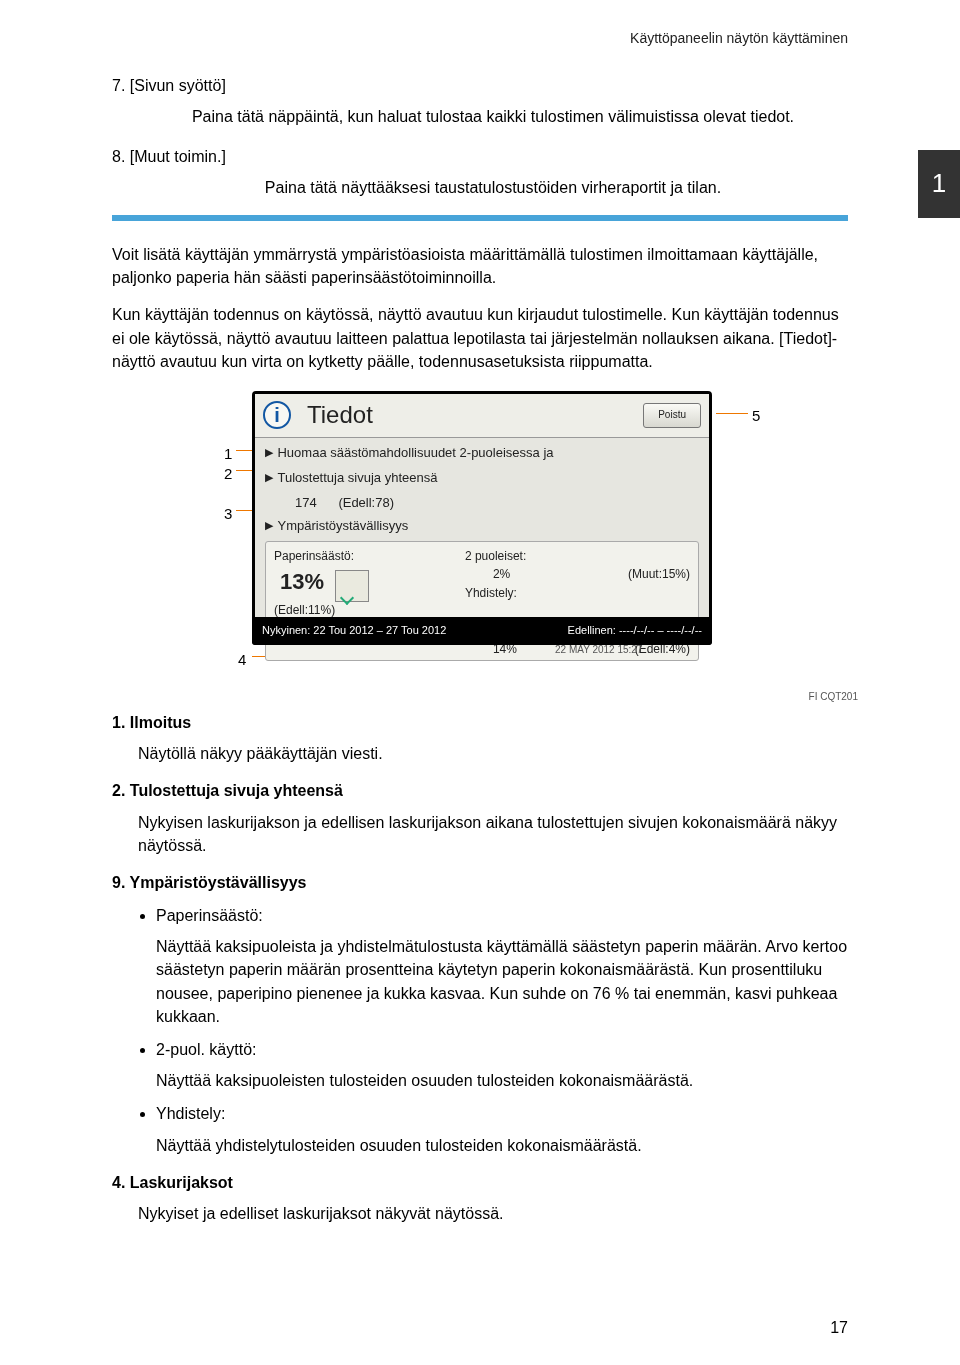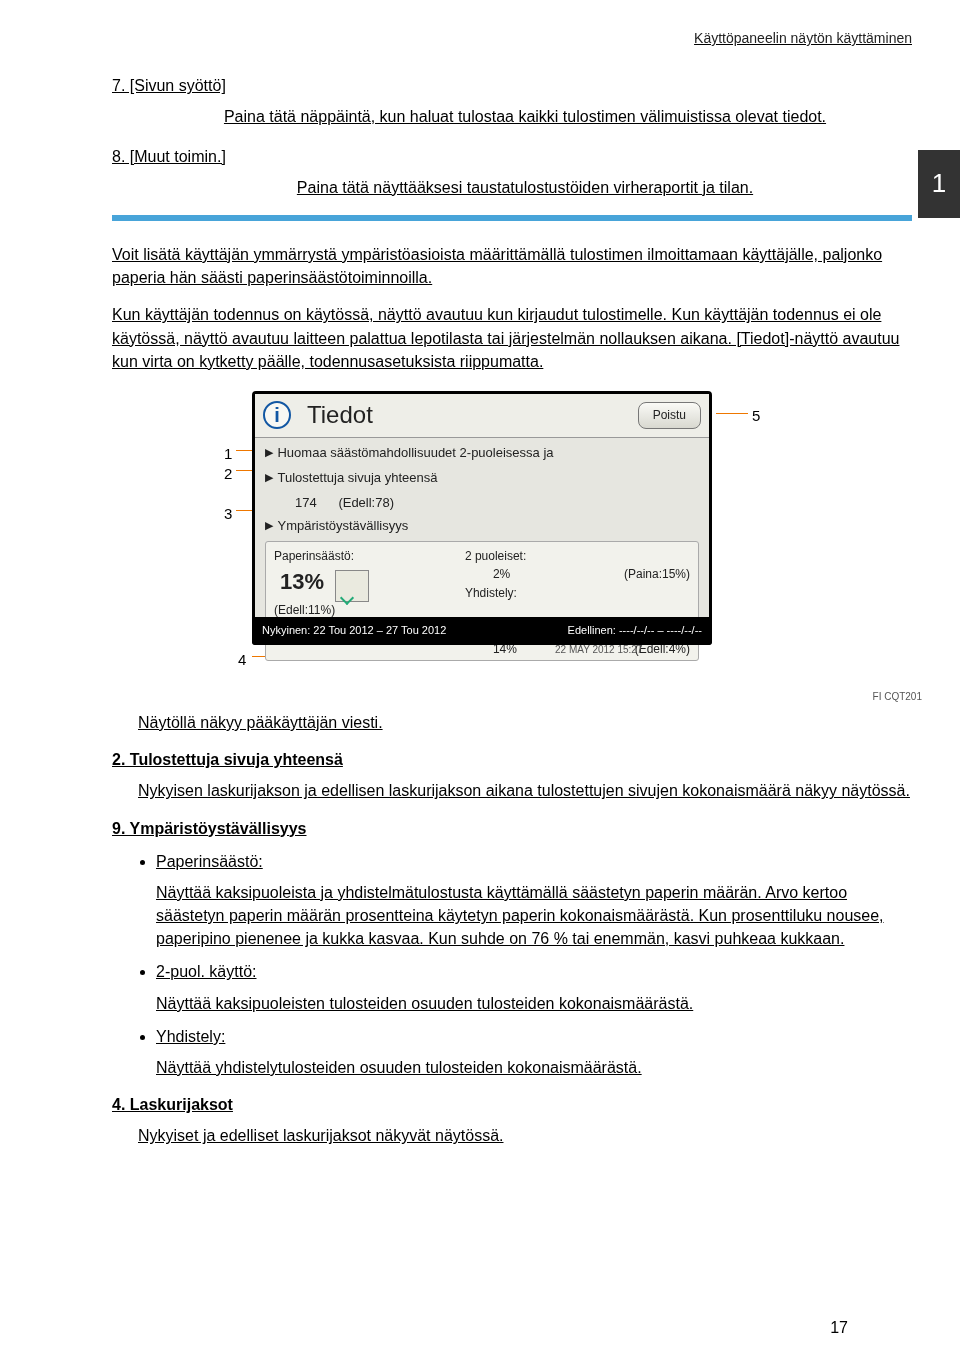--- a/index.html
+++ b/index.html
@@ -9,22 +9,21 @@
     width: 960px;
     height: 1365px;
     background: #fff;
     font-family: Arial, Helvetica, sans-serif;
     color: #000;
     position: relative;
     font-size: 16px;
     line-height: 1.45;
   }
   .page {
-    padding: 28px 48px 30px 112px;
-    text-decoration: underline;
+    padding: 28px 112px 30px 112px;
   }
   .running-head {
     text-align: right;
     font-size: 14px;
     color: #222;
     margin-bottom: 10px;
   }
   .page-tab {
     position: absolute;
     right: 0;
@@ -104,23 +103,23 @@
   }
   .panel-title {
     font-size: 24px;
     margin-left: 16px;
     flex: 1;
     color: #222;
   }
   .exit-btn {
     background: linear-gradient(#fafaf6,#d8d8d0);
     border: 1px solid #777;
-    border-radius: 8px;
+    border-radius: 3px;
     padding: 4px 14px;
-    font-size: 12px;
+    font-size: 10px;
     color: #222;
   }
   .panel-body {
     padding: 6px 10px 0 10px;
     font-size: 13px;
     color: #222;
   }
   .panel-row { display: flex; align-items: flex-start; margin-bottom: 6px; }
   .tri { margin-right: 4px; font-size: 11px; line-height: 17px; }
   .sub-indent { margin-left: 30px; color: #222; }
@@ -258,21 +257,21 @@
             </div>
             <div>(Edell:11%)</div>
           </div>
           <div class="env-right">
             <div style="display:flex; justify-content:space-between;">
               <span>2 puoleiset:</span>
               <span></span>
             </div>
             <div style="display:flex; justify-content:space-between; padding-left:28px;">
               <span>2%</span>
-              <span>(Paina:15%)</span>
+              <span>(Muut:15%)</span>
             </div>
             <div style="display:flex; justify-content:space-between; margin-top:2px;">
               <span>Yhdistely:</span>
               <span></span>
             </div>
             <div style="display:flex; justify-content:space-between; padding-left:28px;margin-top:38px;">
               <span>14%</span>
               <span>(Edell:4%)</span>
             </div>
           </div>
@@ -283,20 +282,21 @@
         <span>Edellinen:  ----/--/-- – ----/--/--</span>
       </div>
       <div class="panel-bar-under">22 MAY 2012 15:27</div>
     </div>
 
     <div class="fig-ref">FI CQT201</div>
   </div>
 
   <div class="defs">
 
+    <div class="def-head">1. Ilmoitus</div>
     <div class="def-body">Näytöllä näkyy pääkäyttäjän viesti.</div>
 
     <div class="def-head">2. Tulostettuja sivuja yhteensä</div>
     <div class="def-body">Nykyisen laskurijakson ja edellisen laskurijakson aikana tulostettujen sivujen kokonaismäärä näkyy näytössä.</div>
 
     <div class="def-head">9. Ympäristöystävällisyys</div>
     <ul class="bul">
       <li>Paperinsäästö:</li>
     </ul>
     <div class="bul-body">Näyttää kaksipuoleista ja yhdistelmätulostusta käyttämällä säästetyn paperin määrän. Arvo kertoo säästetyn paperin määrän prosentteina käytetyn paperin kokonaismäärästä. Kun prosenttiluku nousee, paperipino pienenee ja kukka kasvaa. Kun suhde on 76 % tai enemmän, kasvi puhkeaa kukkaan.</div>

